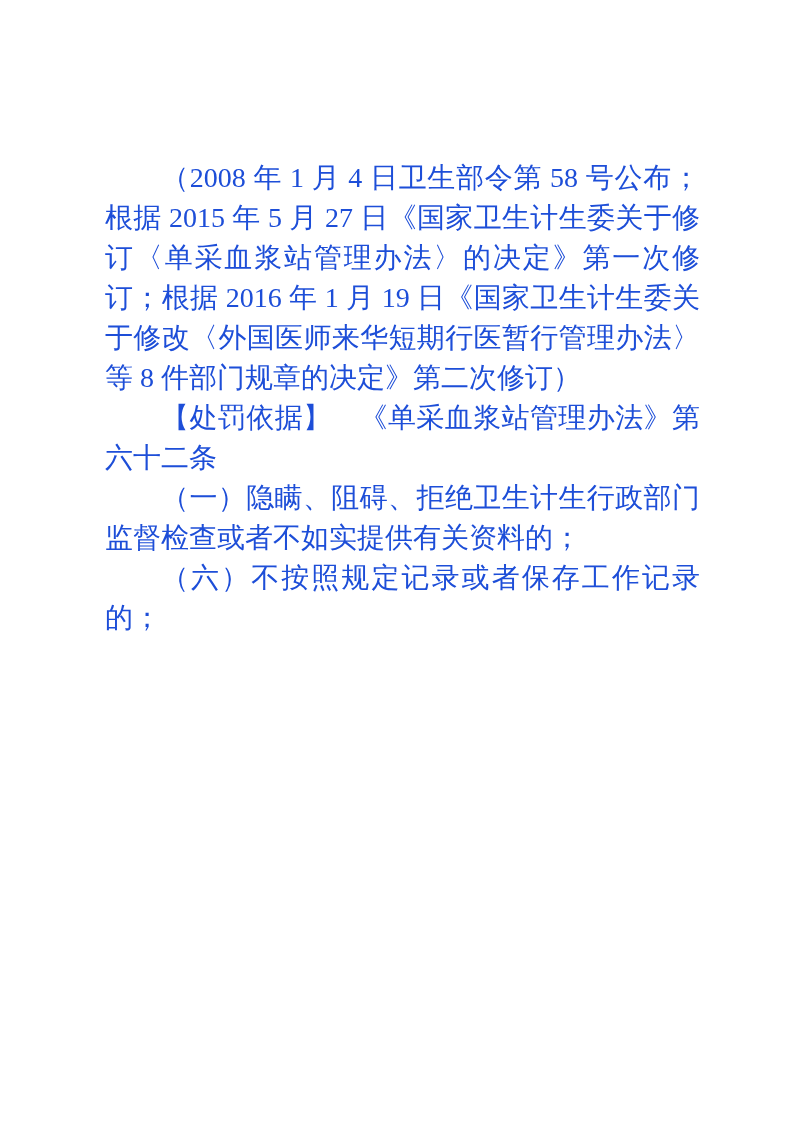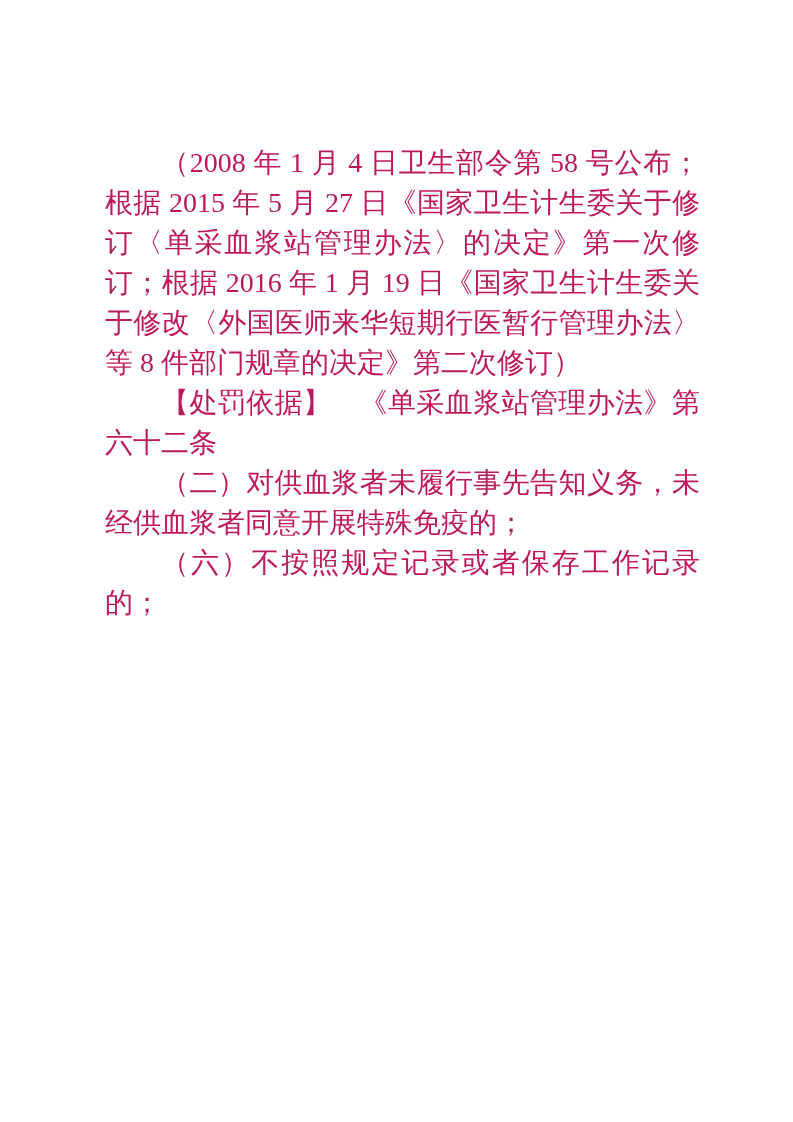--- a/index.html
+++ b/index.html
@@ -4,23 +4,23 @@
 <style>
   html, body {
     margin: 0;
     padding: 0;
     background: #ffffff;
   }
   .page {
     position: relative;
     width: 793px;
     height: 986px;
-    margin: 1px auto;
+    margin: 16px auto;
     background: #ffffff;
-    color: #be185d;
+    color: #1d4ed8;
     font-family: "Liberation Serif", "DejaVu Serif", serif;
     overflow: hidden;
     box-sizing: border-box;
   }
   .content {
     box-sizing: border-box;
     padding: 142px 93px 0 105px;
   }
   .content p,
   .content h2 {
@@ -61,20 +61,20 @@
 <div class="page">
   <div class="content">
 
     <p>（2008 年 1 月 4 日卫生部令第 58 号公布；根据 2015 年 5 月 27 日《国家卫生计生委关于修订〈单采血浆站管理办法〉的决定》第一次修订；根据 2016 年 1 月 19 日《国家卫生计生委关于修改〈外国医师来华短期行医暂行管理办法〉等 8 件部门规章的决定》第二次修订）</p>
 
 
     <p class="basis-line"><span>【处罚依据】</span><span class="basis-text">《单采血浆站管理办法》第六十二条</span></p>
 
 
     <div class="items">
-      <p>（二）对供血浆者未履行事先告知义务，未经供血浆者同意开展特殊免疫的；</p>
+      <p>（一）隐瞒、阻碍、拒绝卫生计生行政部门监督检查或者不如实提供有关资料的；</p>
       <p>（六）不按照规定记录或者保存工作记录的；</p>
     </div>
 
   </div>
 
   <div class="page-footer">169</div>
 </div>
 
 </body></html>

